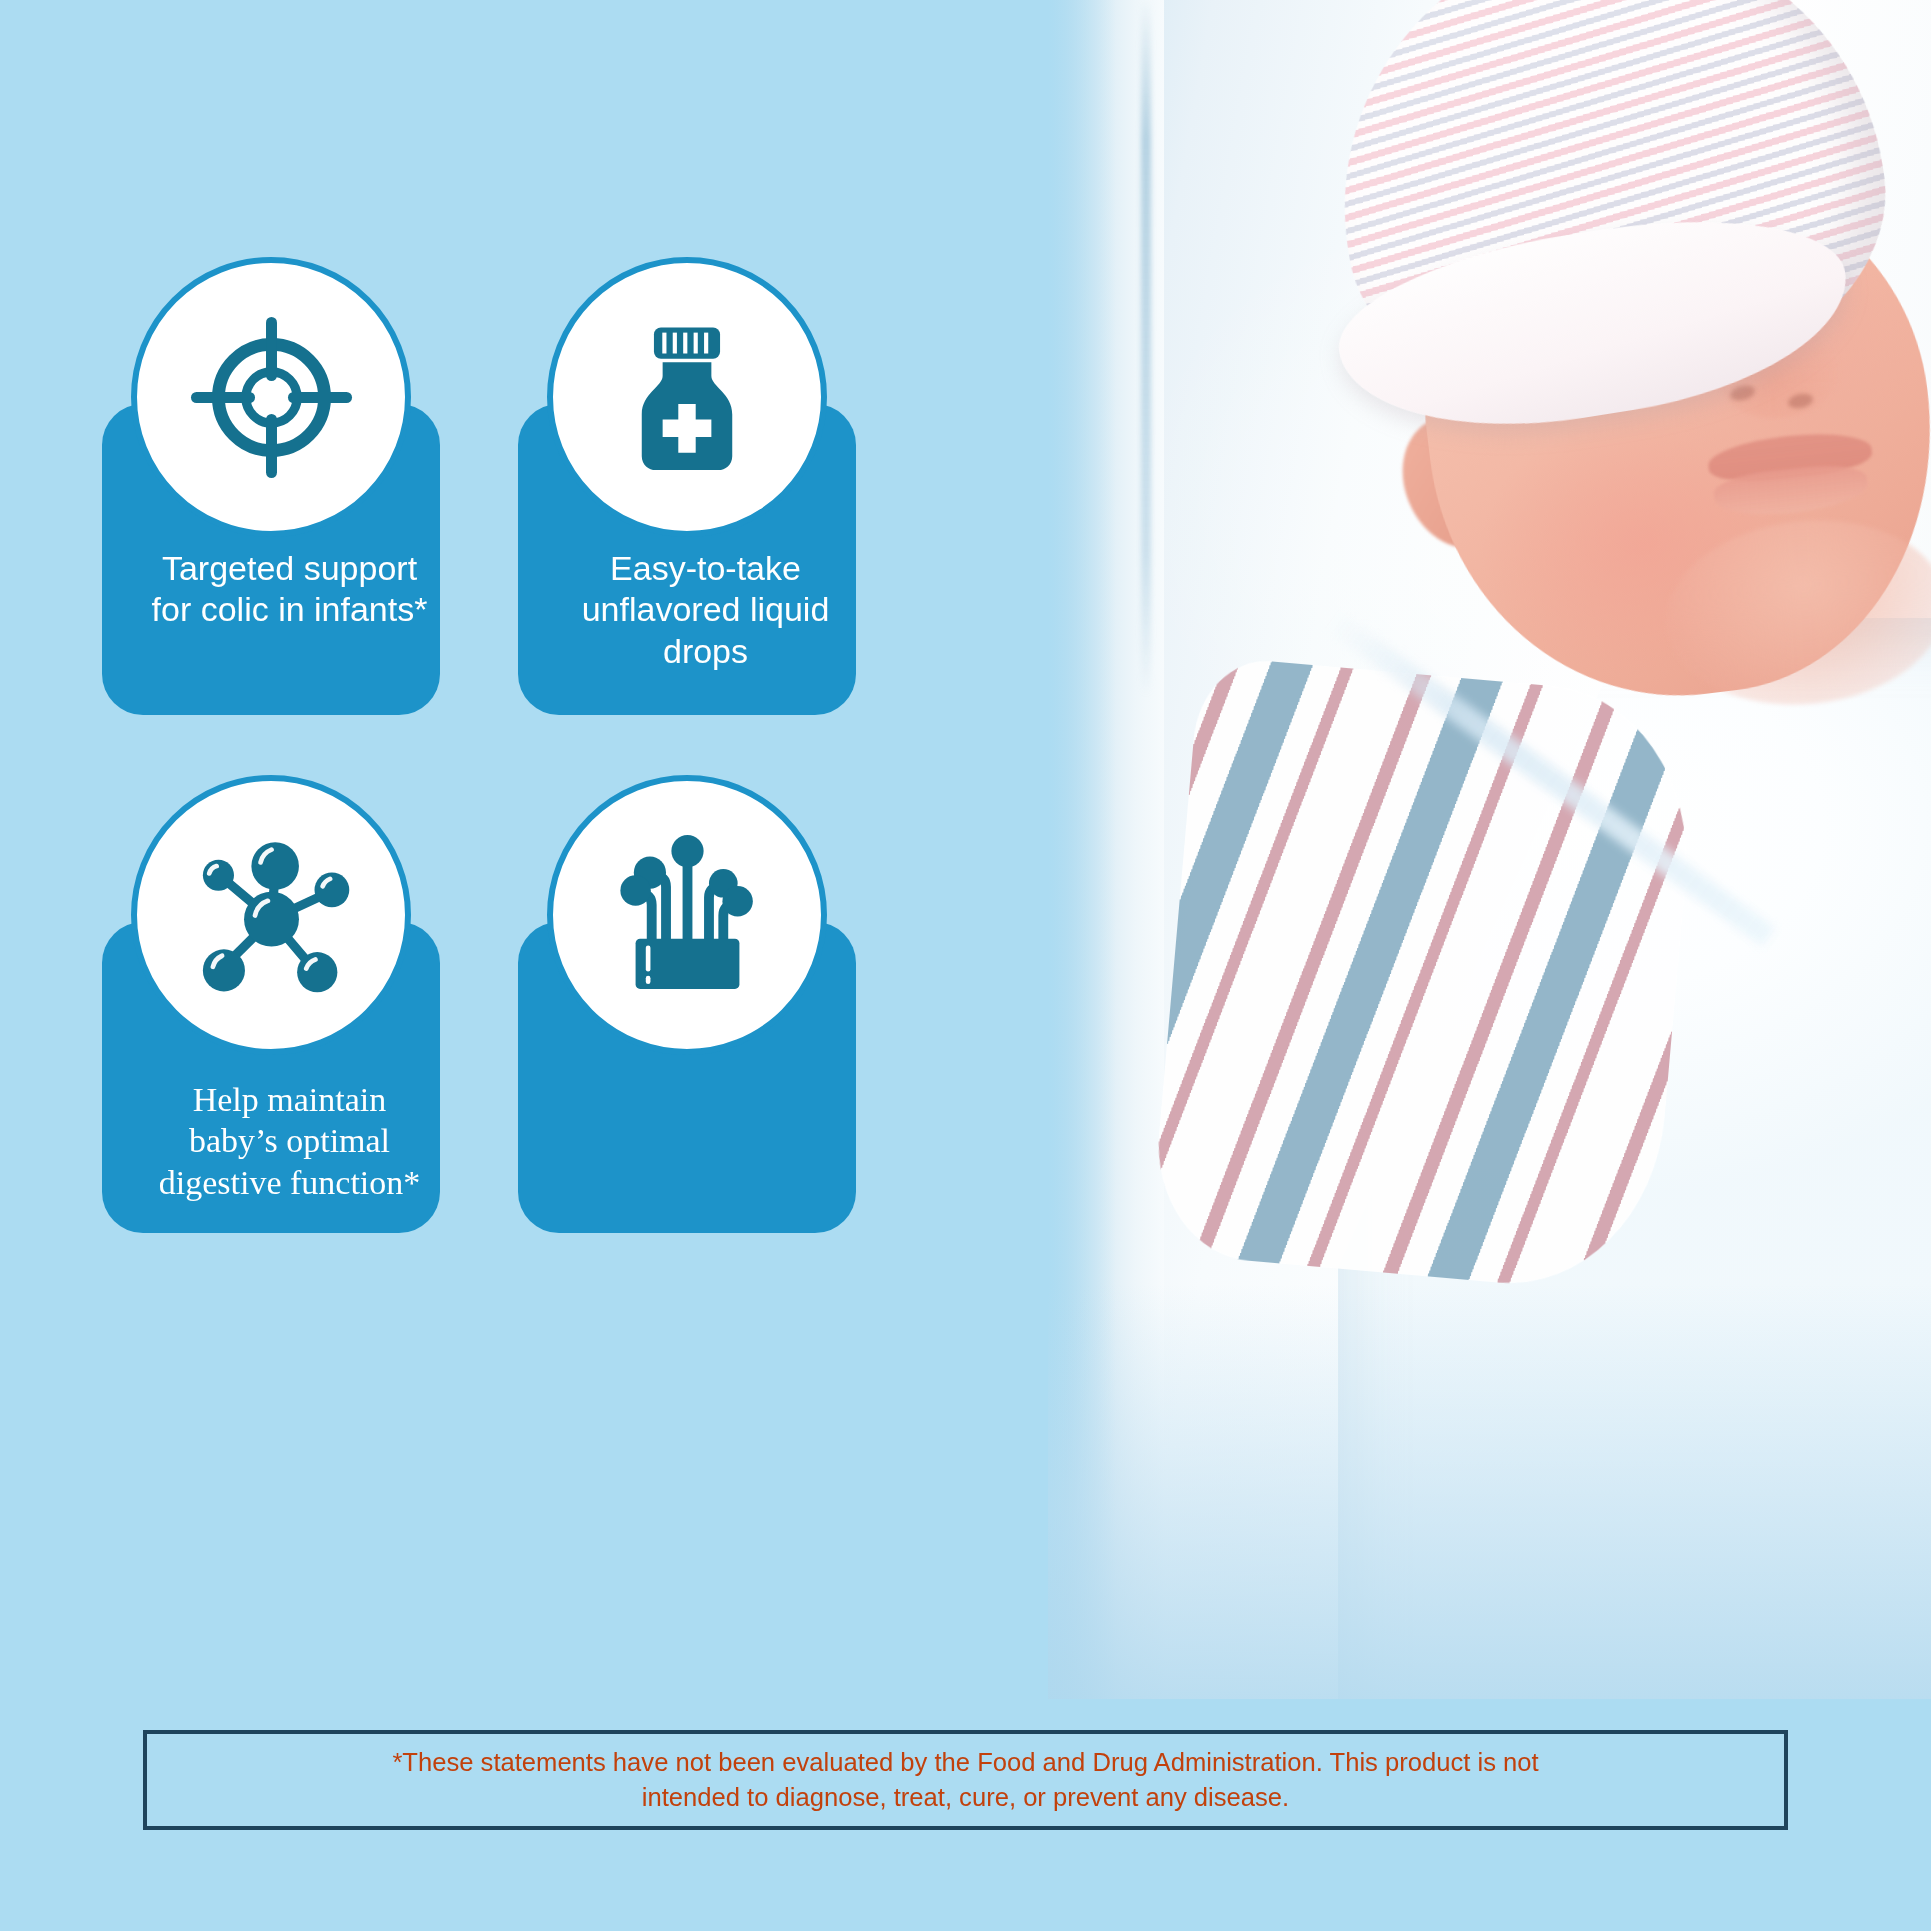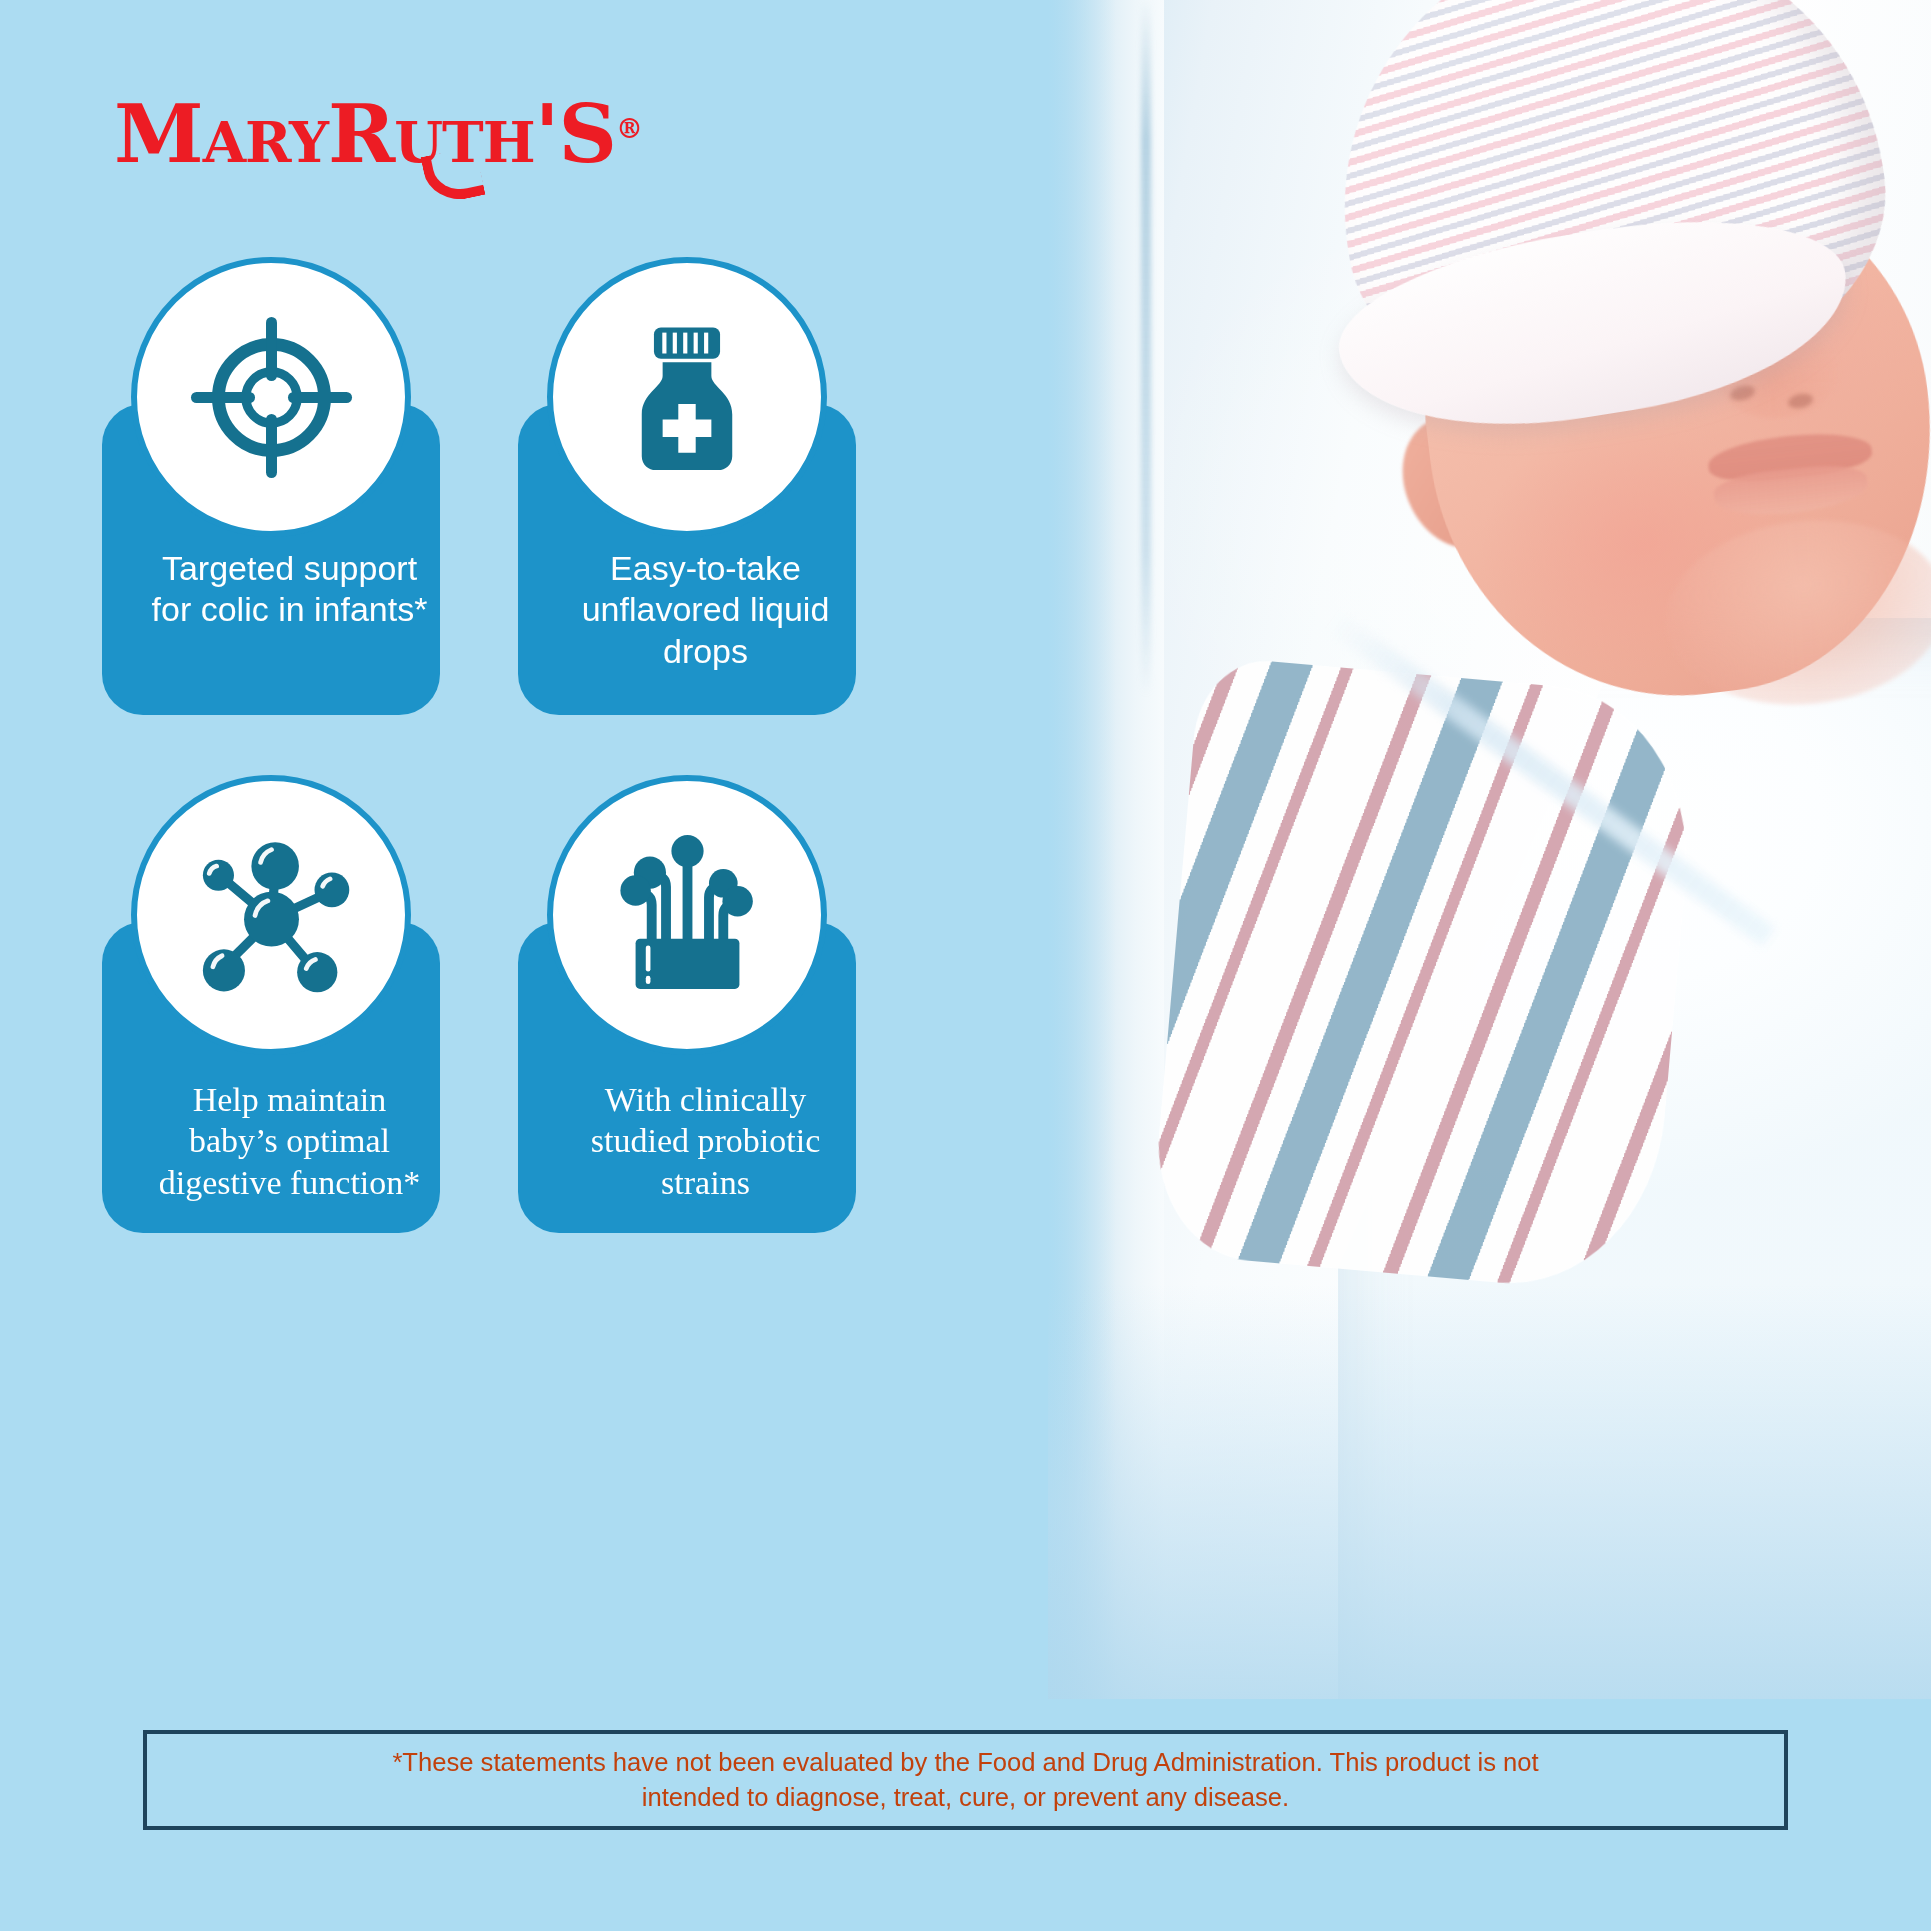--- a/index.html
+++ b/index.html
@@ -257,23 +257,20 @@
     <div class="nostril-a"></div>
     <div class="nostril-b"></div>
     <div class="lip-top"></div>
     <div class="lip-bot"></div>
     <div class="hat"></div>
     <div class="hat-brim"></div>
     <div class="photo-left-haze"></div>
     <div class="photo-bottom-haze"></div>
   </div>
 
-  <div class="logo">
-    <span class="cap">M</span><span class="sm">ARY</span><span class="logo-r-wrap"><span class="cap">R</span><span class="logo-tail"></span></span><span class="sm">UTH</span><span class="cap">'S</span><span class="reg">®</span>
-  </div>
 
   <div class="card card-r1 card-c1"></div>
   <div class="circle circle-r1 circle-c1">
     <svg width="183" height="183" viewBox="0 0 100 100">
       <g fill="none" stroke="#15718F" stroke-linecap="round">
         <circle cx="50" cy="50" r="29" stroke-width="7"></circle>
         <circle cx="50" cy="50" r="14" stroke-width="5"></circle>
         <line x1="50" y1="9" x2="50" y2="38" stroke-width="6"></line>
         <line x1="50" y1="62" x2="50" y2="91" stroke-width="6"></line>
         <line x1="9" y1="50" x2="38" y2="50" stroke-width="6"></line>
@@ -354,23 +351,20 @@
         <circle cx="21" cy="36" r="8.5"></circle>
         <circle cx="78" cy="42" r="8.5"></circle>
       </g>
       <rect x="21" y="63" width="58" height="28" rx="2.5" fill="#15718F"></rect>
       <g stroke="#FFFFFF" stroke-width="2.6" stroke-linecap="round">
         <line x1="28" y1="68" x2="28" y2="80"></line>
         <line x1="28" y1="85" x2="28" y2="87"></line>
       </g>
     </svg>
   </div>
-  <div class="card-text text-r2" style="left:518px">With clinically
-studied probiotic
-strains</div>
 
   <div class="disclaimer">
     <div class="disclaimer-text">*These statements have not been evaluated by the Food and Drug Administration. This product is not
 intended to diagnose, treat, cure, or prevent any disease.</div>
   </div>
 
 </div>
 
 
 </body></html>

